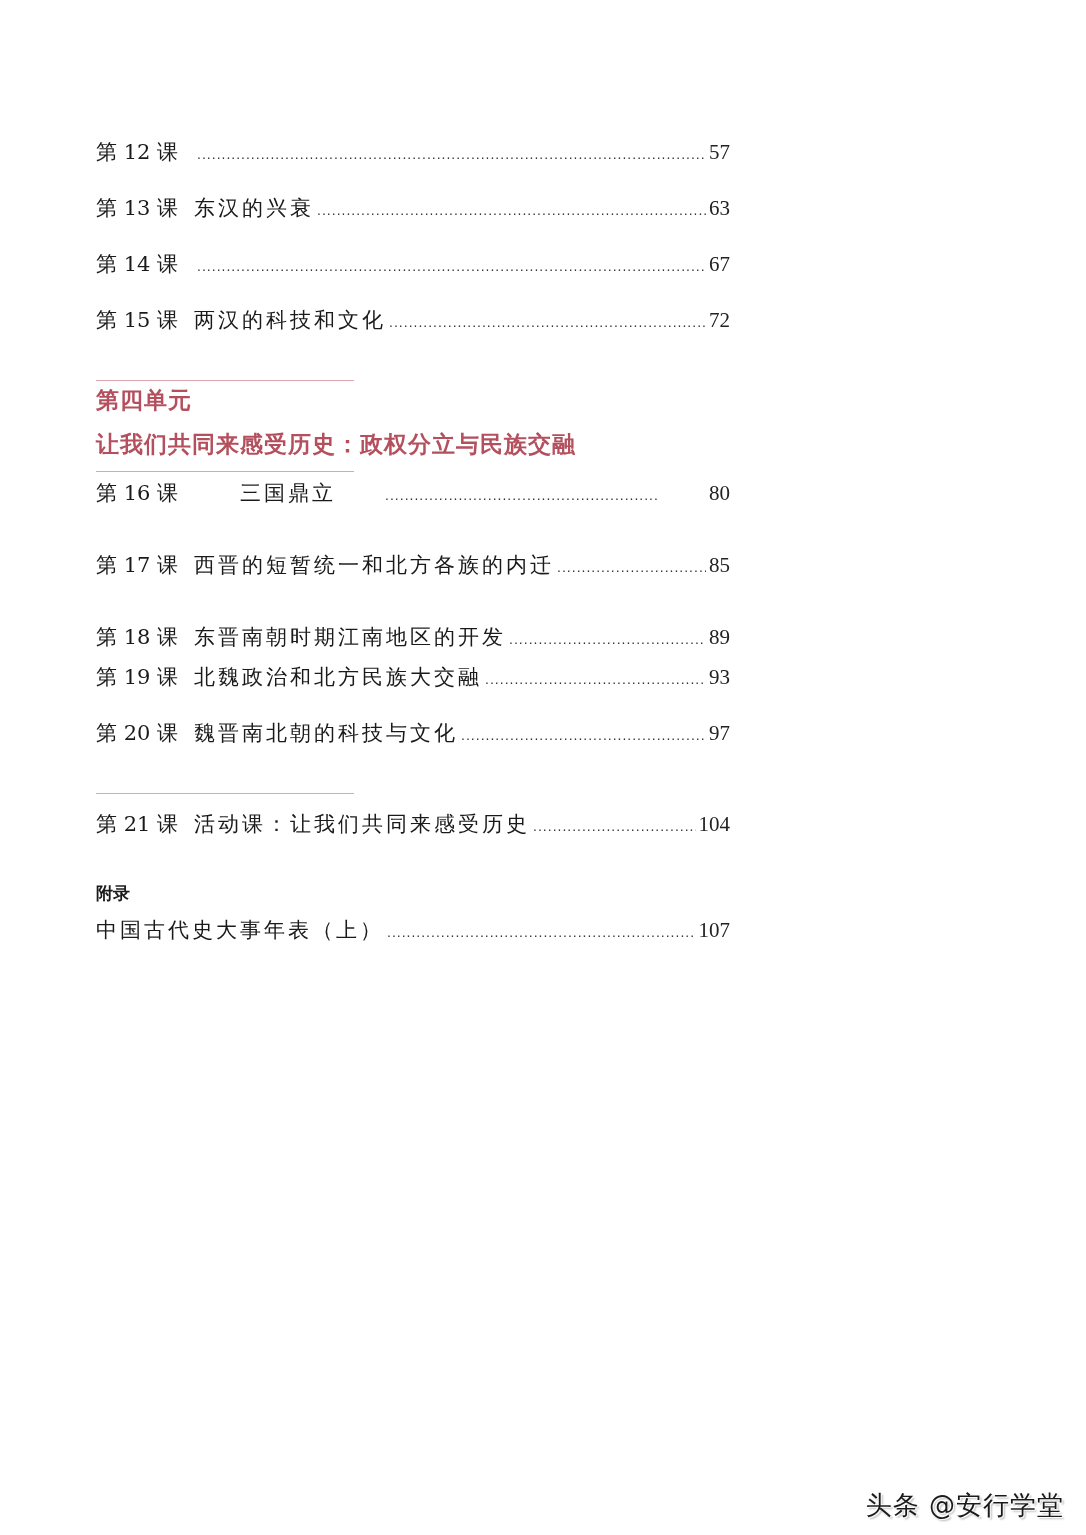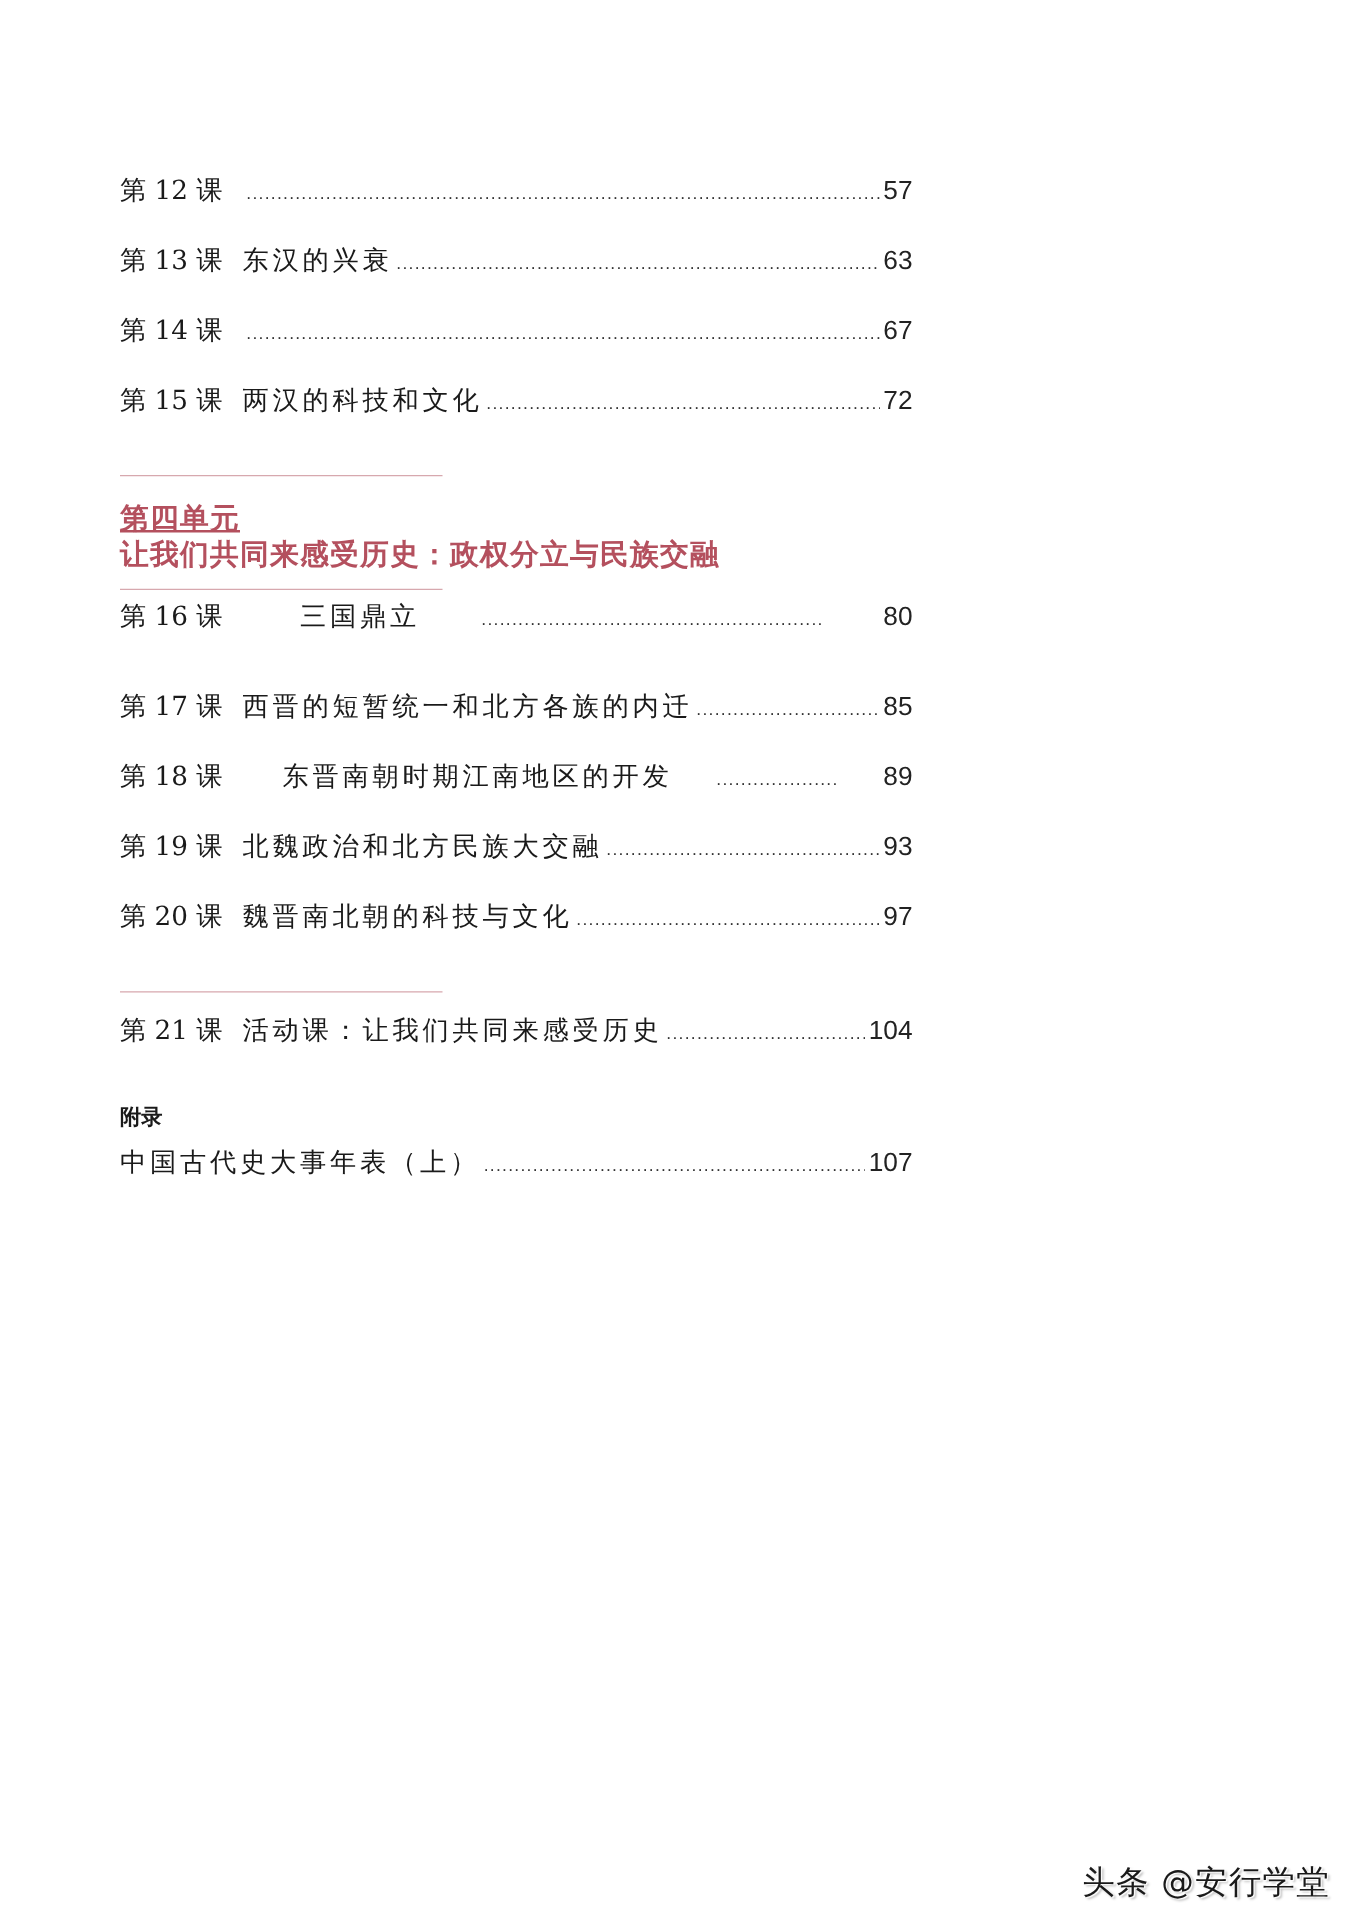--- a/index.html
+++ b/index.html
@@ -17,21 +17,21 @@
   .toc-line .title { letter-spacing: 3px; }
   .toc-line .leader {
     flex: 1; overflow: hidden; margin: 0 3px;
     color: #333; font-family: "Liberation Sans", sans-serif; font-size: 14px;
     letter-spacing: 1px;
   }
   .toc-line .leader::before {
     content: "......................................................................................................................................................................................................................";
   }
   .toc-line .page {
-    font-family: Liberation Sans, sans-serif; font-size: 21px; color: #222;
+    font-family: Liberation Serif, serif; font-size: 21px; color: #222;
   }
   .rule {
     position: absolute; left: 96px; width: 258px; height: 1px; background: #d7a8ae;
   }
   .unit-heading {
     position: absolute; left: 96px; color: #b4505e; font-weight: bold;
     font-size: 23px; line-height: 34px; letter-spacing: 1px;
     font-family: "DejaVu Serif", serif;
   }
   .appendix-label {
@@ -65,37 +65,37 @@
   <span class="page">67</span>
 </div>
 <div class="toc-line" style="top:305px;">
   <span class="lesson">第 15 课</span>
   <span class="title">两汉的科技和文化</span>
   <span class="leader"></span>
   <span class="page">72</span>
 </div>
 
 <div class="rule" style="top:380px;"></div>
-<div class="unit-heading" style="top:398px;text-decoration:underline;">第四单元</div>
+<div class="unit-heading" style="top:383px;">第四单元</div>
 <div class="unit-heading" style="top:427px;">让我们共同来感受历史：政权分立与民族交融</div>
 <div class="rule" style="top:471px;"></div>
 
 <div class="toc-line" style="top:478px;gap:46px;">
   <span class="lesson">第 16 课</span>
   <span class="title">三国鼎立</span>
   <span class="leader"></span>
   <span class="page">80</span>
 </div>
 <div class="toc-line" style="top:550px;">
   <span class="lesson">第 17 课</span>
   <span class="title">西晋的短暂统一和北方各族的内迁</span>
   <span class="leader"></span>
   <span class="page">85</span>
 </div>
-<div class="toc-line" style="top:606px;gap:32px;">
+<div class="toc-line" style="top:622px;">
   <span class="lesson">第 18 课</span>
   <span class="title">东晋南朝时期江南地区的开发</span>
   <span class="leader"></span>
   <span class="page">89</span>
 </div>
 <div class="toc-line" style="top:662px;">
   <span class="lesson">第 19 课</span>
   <span class="title">北魏政治和北方民族大交融</span>
   <span class="leader"></span>
   <span class="page">93</span>

